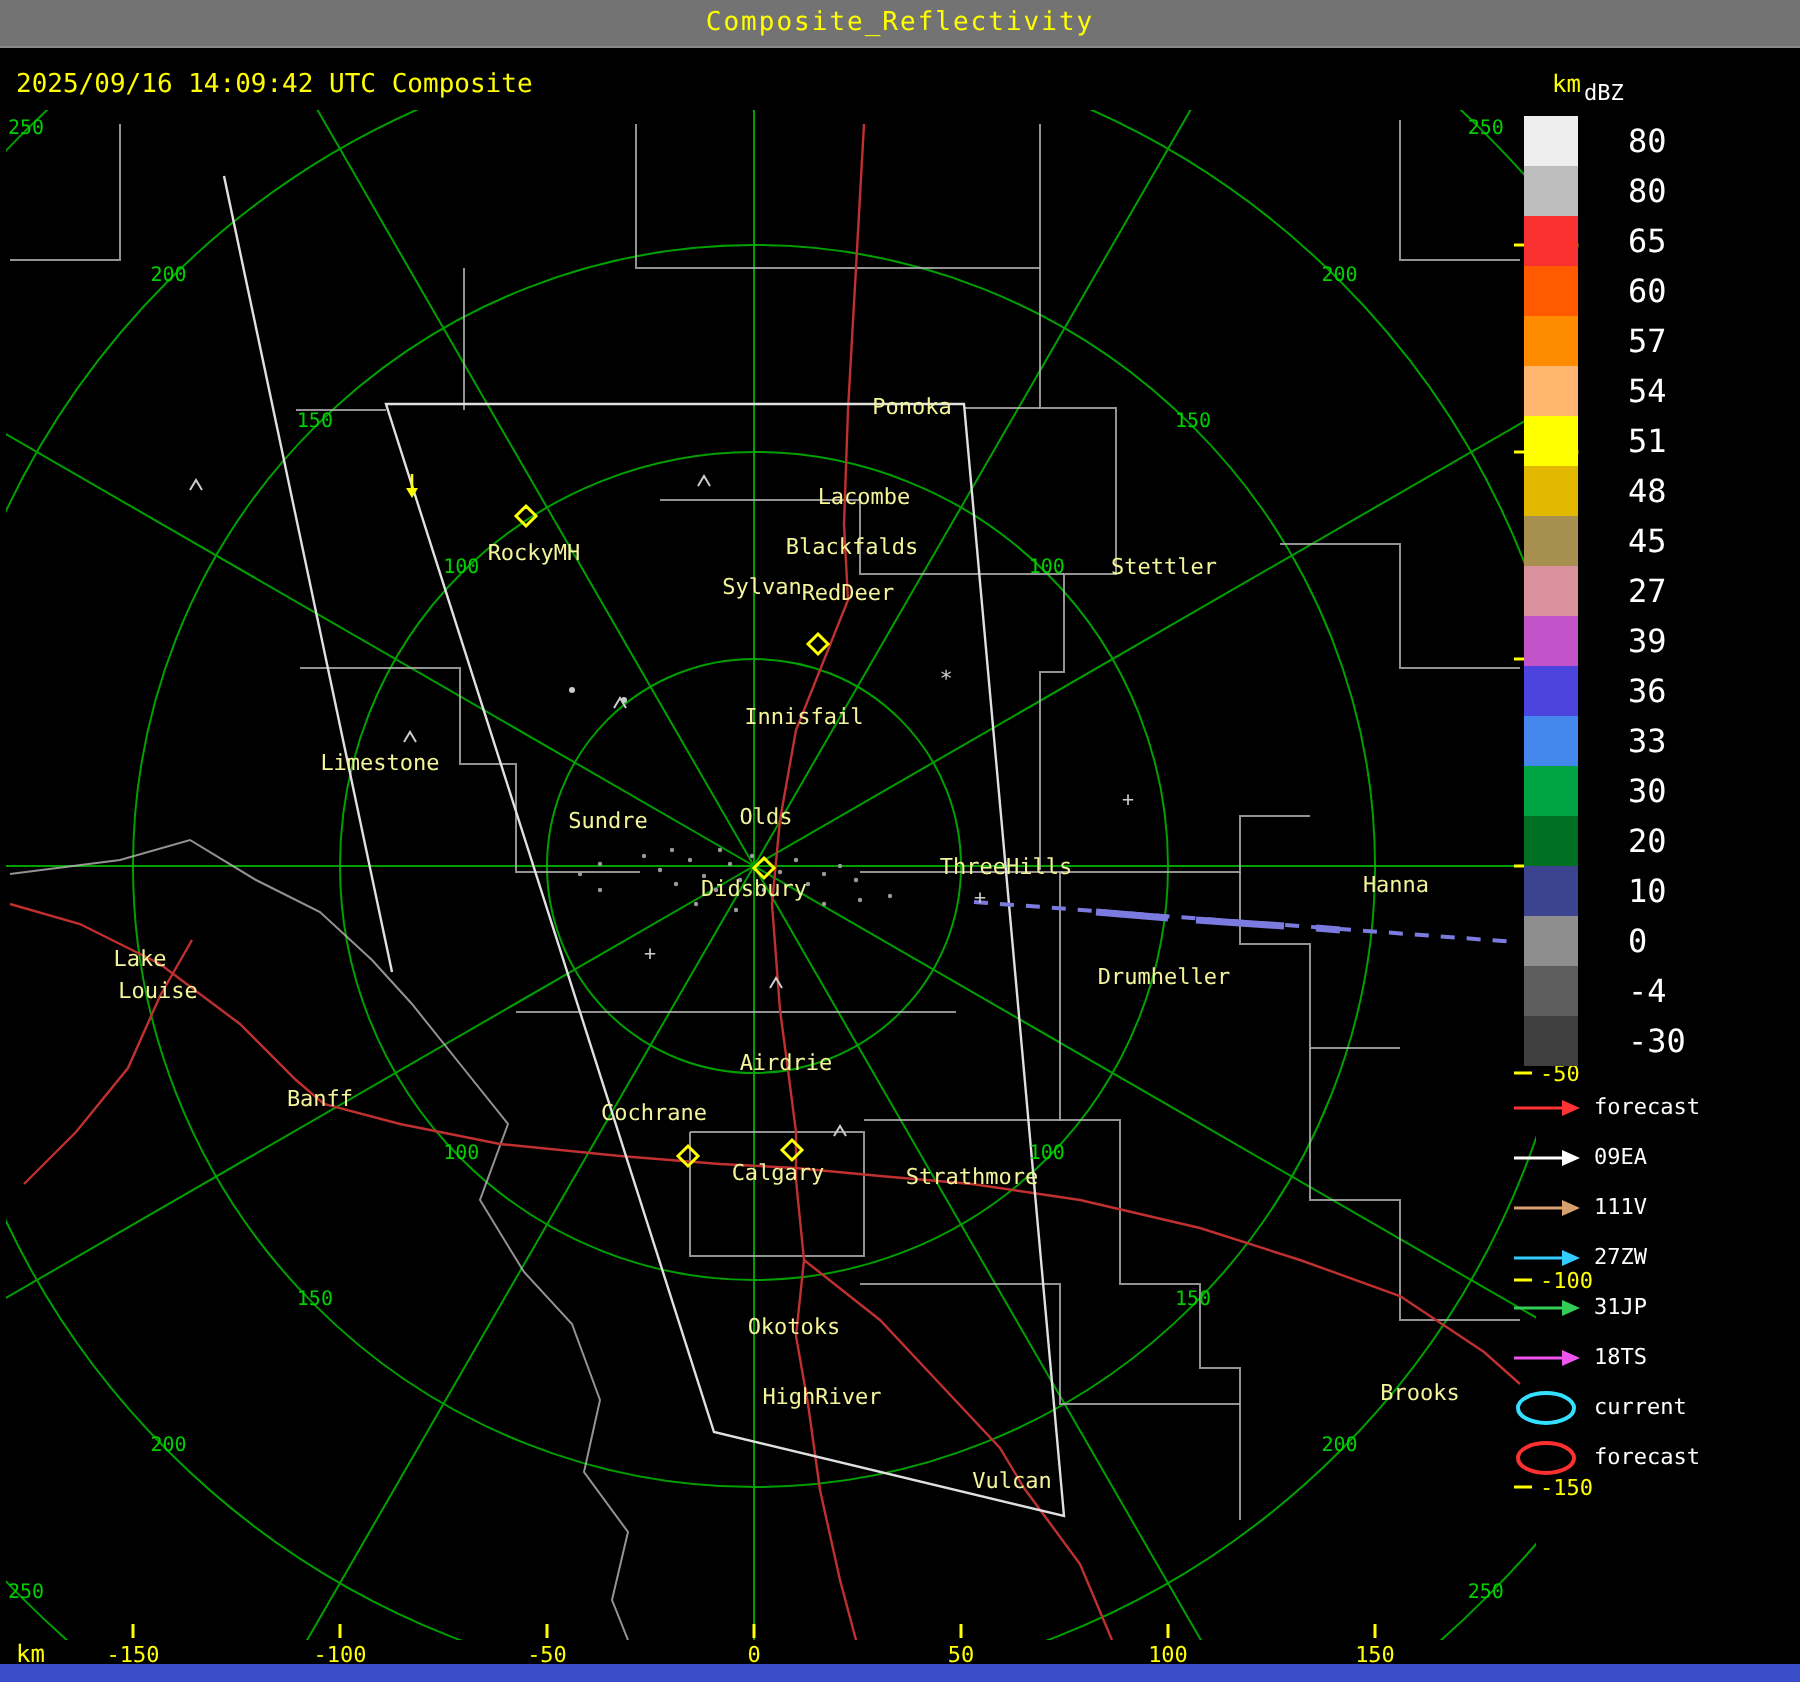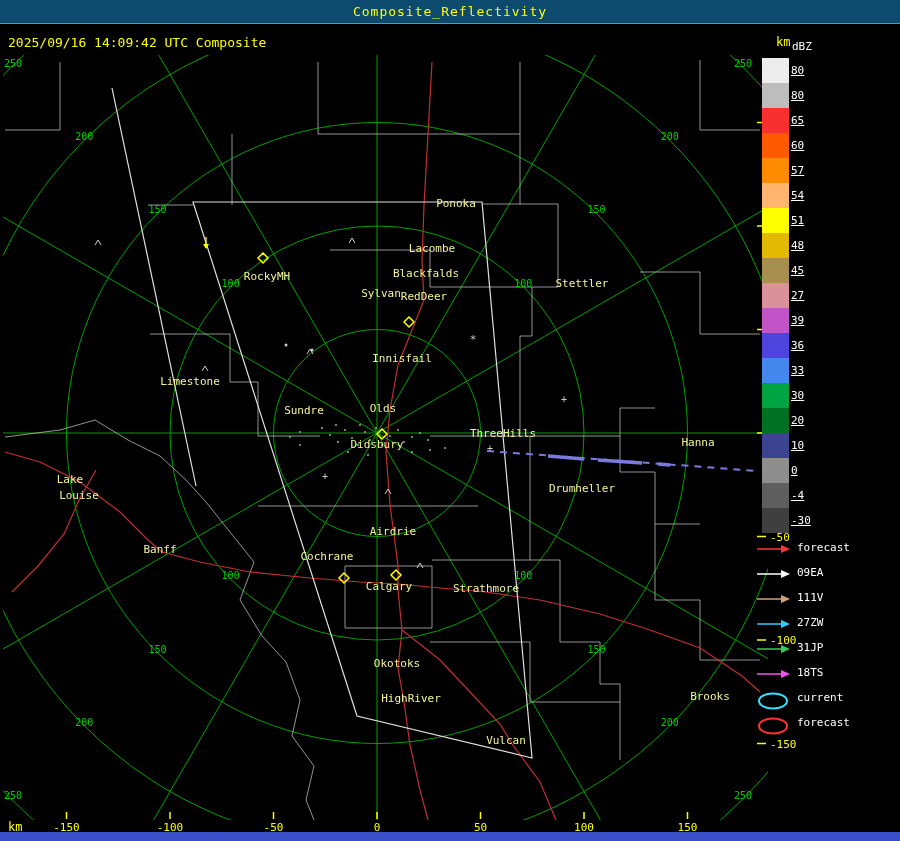--- a/index.html
+++ b/index.html
@@ -4,32 +4,32 @@
 <style>
   * { margin:0; padding:0; box-sizing:border-box; }
   html,body { background:#000; }
   body { width:900px; height:841px; position:relative; overflow:hidden;
          font-family:"DejaVu Sans Mono", monospace; }
   .app { position:absolute; inset:0; }
   #map-svg { position:absolute; top:0; left:0; z-index:1; }
   .titlebar { position:absolute; top:0; left:0; width:900px; height:24px; z-index:3;
               display:flex; align-items:center; justify-content:center;
               color:#ffff00; font-size:13px; letter-spacing:1px;
-              border-bottom:1px solid #888; background:#0c4a6e; }
+              border-bottom:1px solid #888; background:#737373; }
   .timestamp { position:absolute; top:35px; left:8px; z-index:3;
                color:#ffff00; font-size:13px; }
   .km-right { position:absolute; top:35px; left:776px; z-index:3;
               color:#ffff00; font-size:12px; }
   .scale-panel { position:absolute; top:40px; left:752px; width:100px; z-index:3; }
   .scale-title { color:#ffffff; font-size:11px; margin-left:40px; margin-bottom:5px; }
   .scale-row { display:flex; align-items:center; height:25px; }
   .swatch { width:27px; height:25px; margin-left:10px; flex:0 0 27px; }
-  .scale-label { color:#ffffff; font-size:11px; margin-left:2px;text-decoration:underline; }
+  .scale-label { color:#ffffff; font-size:16px; margin-left:25px; }
   .legend-rows { margin-top:8px; }
-  .legend-row { display:flex; height:25px; margin-left:4px; }
+  .legend-row { display:flex; align-items:center; height:25px; margin-left:4px; }
   .legend-label { color:#ffffff; font-size:11px; margin-left:5px; }
   .bottom-bar { position:absolute; top:832px; left:0; width:900px; height:9px;
                 background:#3b4ec9; z-index:3; }
   svg text { font-family:"DejaVu Sans Mono", monospace; }
 </style>
 </head>
 <body>
 
 <div class="app">
   <svg id="map-svg" width="900" height="841">

